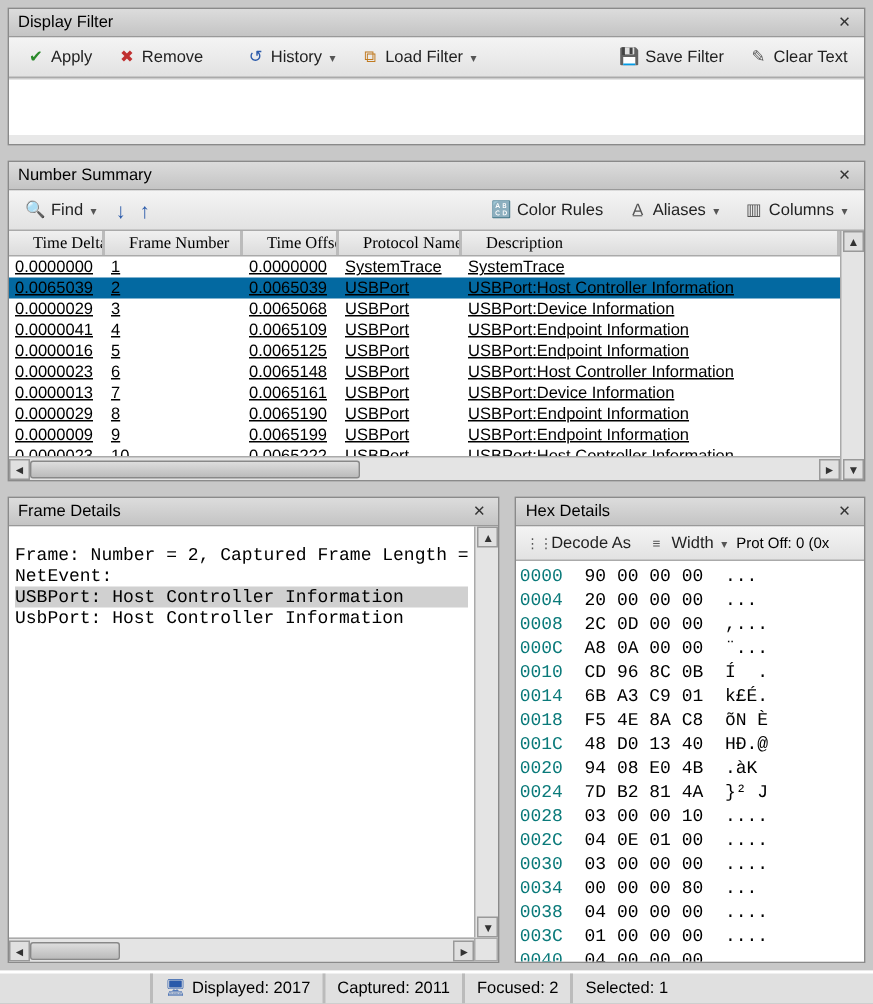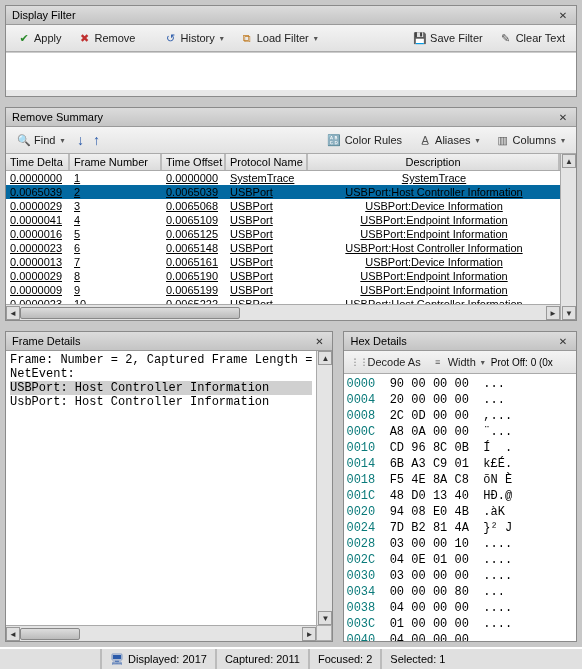--- a/index.html
+++ b/index.html
@@ -87,43 +87,44 @@
     display: flex;
     flex-direction: column;
   }
   .grid-head {
     display: flex;
     background: linear-gradient(#f0f0f0, #dcdcdc);
     border-bottom: 1px solid #aaa;
     font-size: 11px;
   }
   .grid-head .col {
-    padding: 2px 4px;
+    padding: 2px 16px;
     border-right: 2px solid #bbb;
     white-space: nowrap;
     overflow: hidden;
+    font-family: Liberation Serif, serif;
   }
   .grid-rows { flex: 1; overflow: hidden; font-size: 11px; text-decoration: underline; }
   .row {
     display: flex;
     white-space: nowrap;
     height: 14px;
     line-height: 14px;
   }
   .row.sel { background: #0369a1; }
   .row .cell {
     padding: 0 4px;
     overflow: hidden;
   }
   
   .w-td { width: 64px; }
   .w-fn { width: 92px; }
   .w-to { width: 64px; }
   .w-pn { width: 82px; }
-  .w-ds { flex: 1; text-align: center; }
+  .w-ds { flex: 1; }
 
   
   .hscroll {
     height: 16px;
     background: #e4e4e4;
     border-top: 1px solid #aaa;
     position: relative;
   }
   .hscroll .thumb {
     position: absolute; top: 2px; left: 14px;
@@ -150,21 +151,21 @@
     display: flex;
     flex: 1;
     min-height: 0;
   }
 
   
   .details-body {
     font-family: "Courier New", monospace;
     font-size: 12px;
     background: #fff;
-    padding: 2px 4px;
+    padding: 12px 4px;
     flex: 1;
     overflow: hidden;
     white-space: nowrap;
   }
   .details-body .hl { background: #d0d0d0; }
 
   
   .hex-body {
     font-family: "Courier New", monospace;
     font-size: 12px;
@@ -233,21 +234,21 @@
     <div class="tbtn">
       <span class="icon ic-gray">✎</span>
       <span>Clear Text</span>
     </div>
   </div>
   <div class="filter-body"></div>
 </div>
 
 <div class="panel" style="height:214px">
   <div class="panel-header">
-    <span class="title">Remove Summary</span>
+    <span class="title">Number Summary</span>
     <span class="close-x">✕</span>
   </div>
   <div class="toolbar">
     <div class="tbtn dd">
       <span class="icon ic-blue">🔍</span>
       <span>Find</span>
     </div>
     <span class="icon ic-blue" style="font-size:14px;cursor:pointer">↓</span>
     <span class="icon ic-blue" style="font-size:14px;cursor:pointer">↑</span>
     <div class="spacer"></div>

